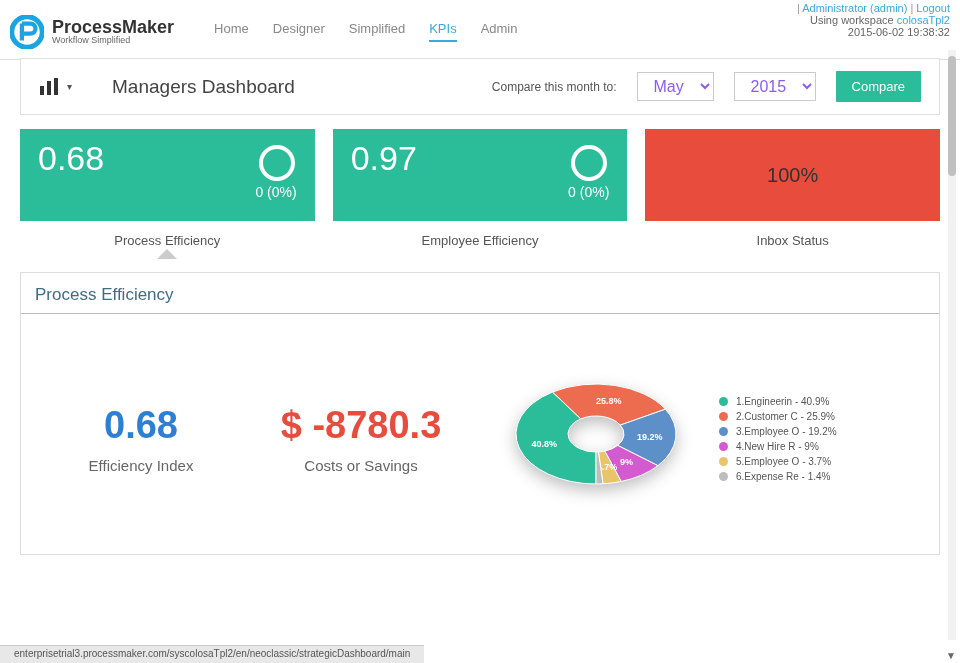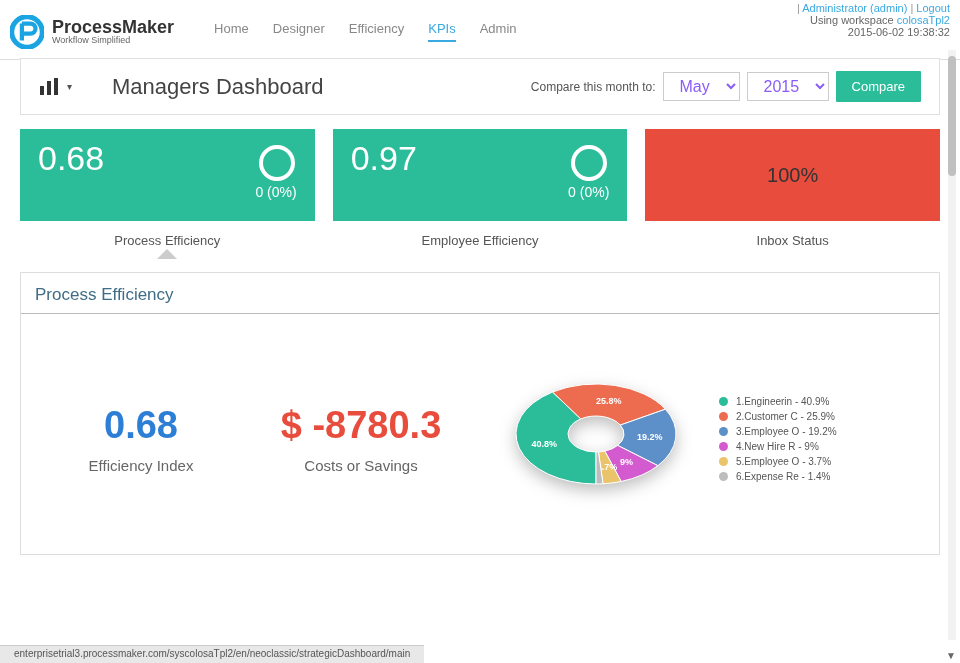--- a/index.html
+++ b/index.html
@@ -15,22 +15,22 @@
 .nav-item { font-size: 13px; color: #888; cursor: pointer; padding-bottom: 4px; }
 .nav-item.active { color: #3aa9e0; border-bottom: 2px solid #3aa9e0; }
 .user-info { position: absolute; top: 2px; right: 10px; text-align: right; font-size: 11px; color: #666; }
 .user-info a { color: #3aa9e0; text-decoration: none; }
 .user-info .sep { color: #999; }
 
 .main-area { position: absolute; top: 48px; left: 0; right: 0; bottom: 18px; padding: 10px 20px; overflow: hidden; }
 
 .dash-header { display: flex; align-items: center; border: 1px solid #e0e0e0; background: #fff; padding: 12px 18px; margin-bottom: 14px; }
 .chart-type { display: flex; align-items: center; gap: 6px; cursor: pointer; }
-.dash-title { font-size: 22px; color: #444; margin-left: 40px; font-weight: 500; }
-.compare { margin-left: auto; display: flex; align-items: center; gap: 7px; font-size: 12px; color: #555; }
+.dash-title { font-size: 19px; color: #444; margin-left: 40px; font-weight: 500; }
+.compare { margin-left: auto; display: flex; align-items: center; gap: 20px; font-size: 12px; color: #555; }
 .compare select { padding: 4px 12px; border: 1px solid #ccc; font-size: 16px; color: #8b5cf6; background: #fff; }
 .btn-compare { background: #2bbd99; color: #fff; border: none; padding: 8px 16px; font-size: 13px; border-radius: 1px; cursor: pointer; }
 
 .kpi-row { display: flex; gap: 18px; margin-bottom: 24px; }
 .kpi-card { flex: 1; display: flex; flex-direction: column; align-items: center; }
 .kpi-body { width: 100%; height: 92px; padding: 10px 18px; color: #fff; position: relative; }
 .kpi-body.green { background: #2bbd99; }
 .kpi-body.red { background: #e74c3c; display: flex; align-items: center; justify-content: center; }
 .kpi-value { font-size: 34px; font-weight: 300; }
 .kpi-sub { font-size: 14px; text-align: right; margin-top: 6px; }
@@ -70,21 +70,21 @@
       <path d="M14 10 v20 M14 10 h10 a6 6 0 0 1 0 12 h-10" fill="none" stroke="#1aa4e2" stroke-width="5"></path>
     </svg>
     <div class="logo-text">
       <span class="title">ProcessMaker</span>
       <span class="sub">Workflow Simplified</span>
     </div>
   </div>
   <div class="nav" id="nav">
       <div class="nav-item">Home</div>
       <div class="nav-item">Designer</div>
-      <div class="nav-item">Efficiency</div>
+      <div class="nav-item">Simplified</div>
       <div class="nav-item active">KPIs</div>
       <div class="nav-item">Admin</div>
     </div>
   <div class="user-info">
     <div>
       <span class="sep">| </span>
       <a href="#">Administrator (admin)</a>
       <span class="sep"> | </span>
       <a href="#">Logout</a>
     </div>

